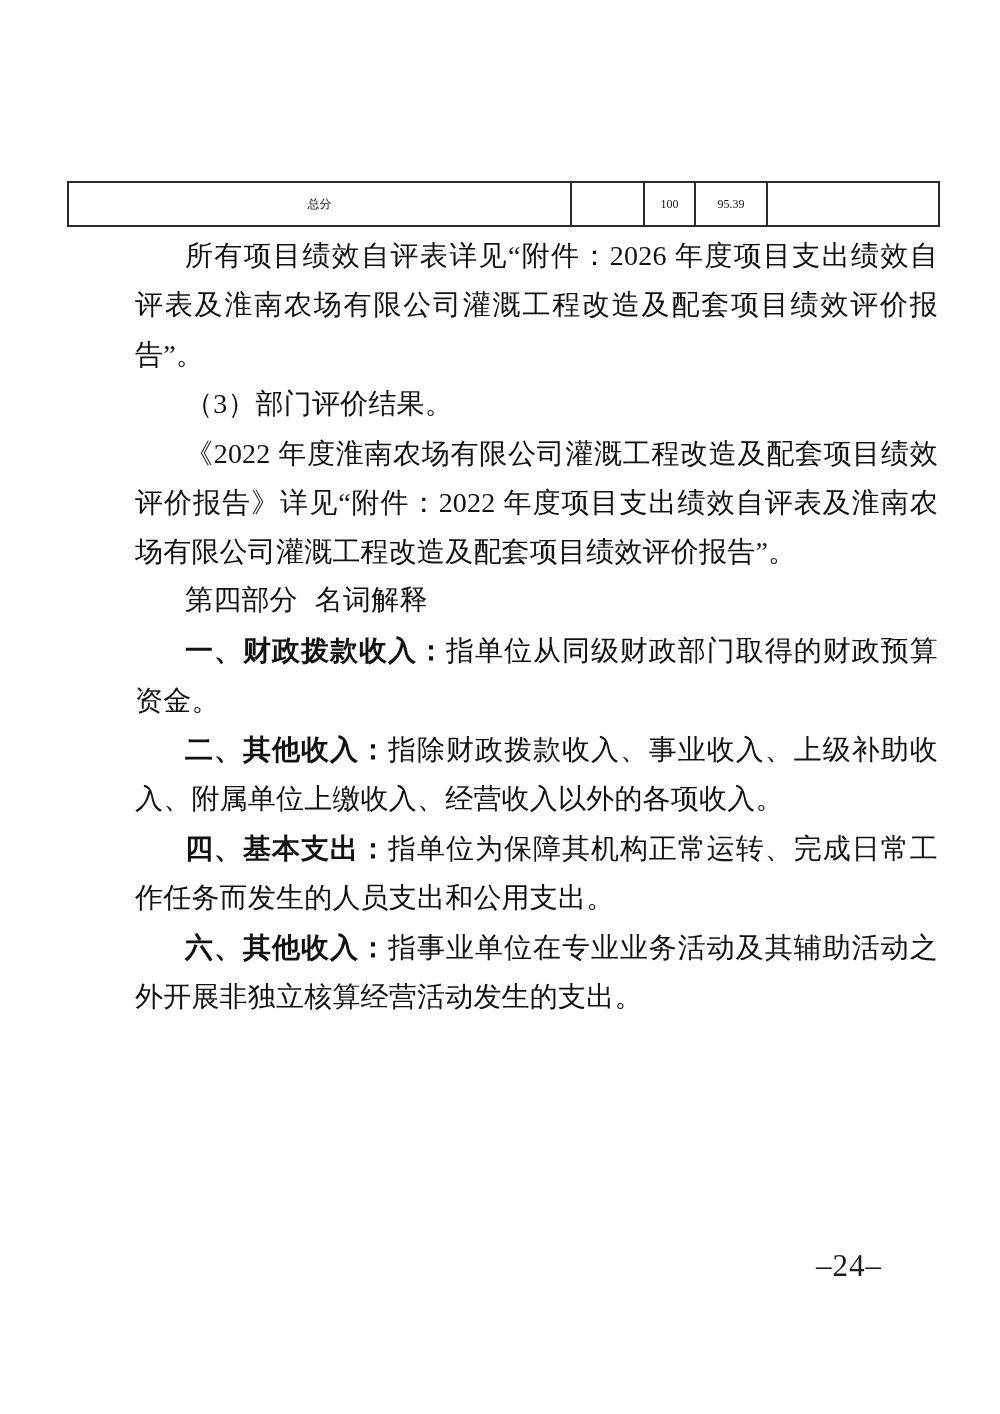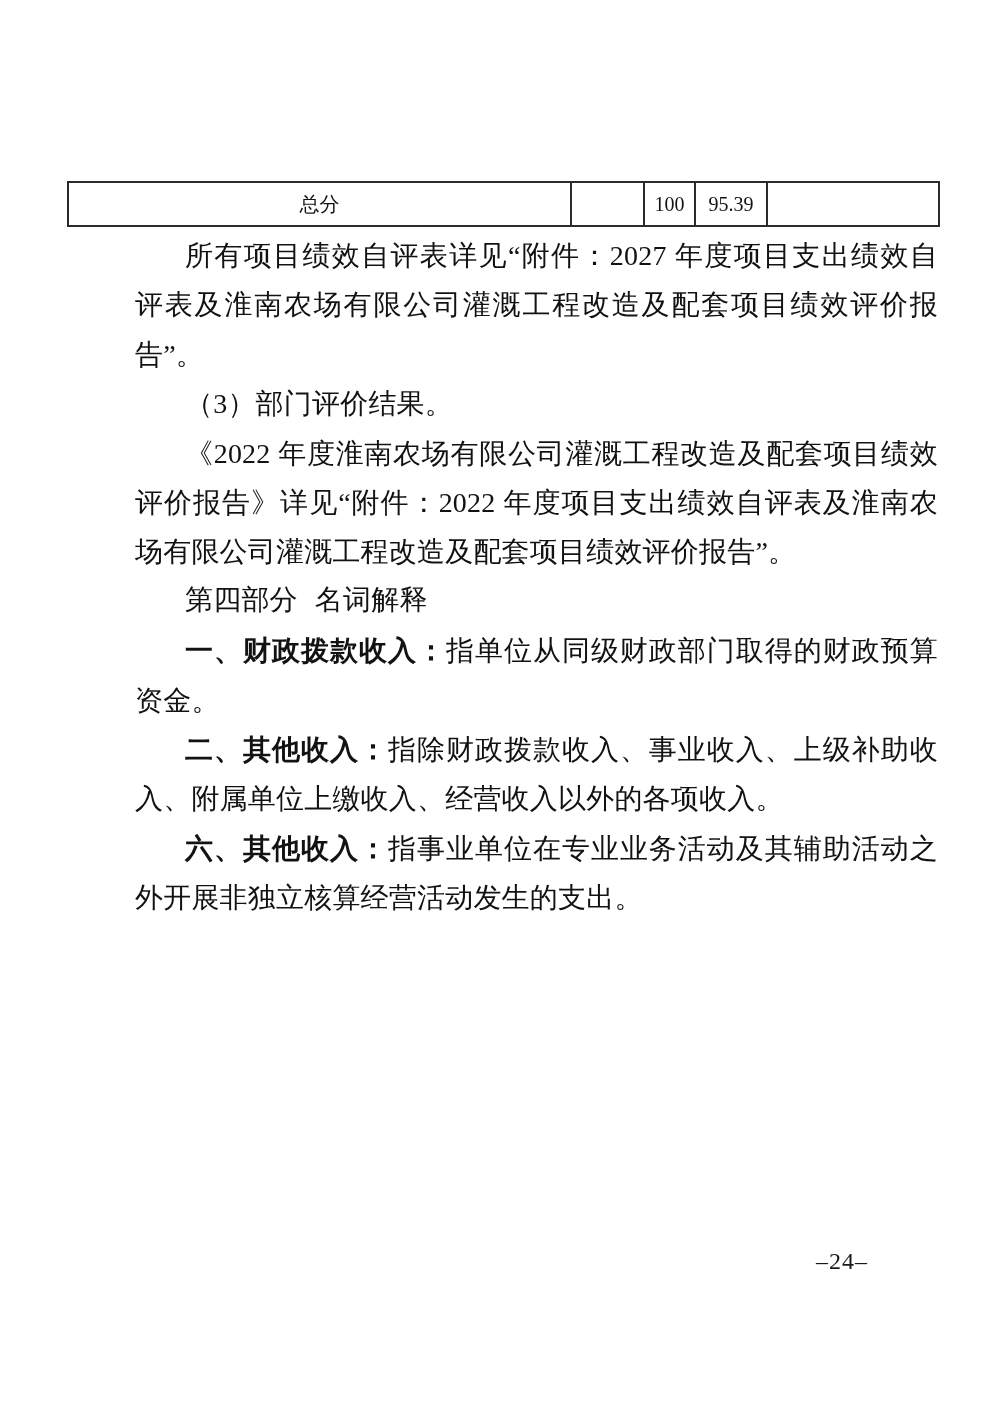--- a/index.html
+++ b/index.html
@@ -20,21 +20,21 @@
     top: 181px;
     width: 871px;
     border-collapse: collapse;
     table-layout: fixed;
   }
   .score-table td {
     border: 2px solid #2b2b2b;
     height: 42px;
     text-align: center;
     vertical-align: middle;
-    font-size: 20px;
+    font-size: 12px;
     padding: 0;
     overflow: hidden;
     white-space: nowrap;
   }
   
   .body-text {
     position: absolute;
     left: 135px;
     top: 231px;
     width: 803px;
@@ -49,21 +49,21 @@
   .lead { font-weight: bold; }
   .h-sans {
     font-family: Liberation Mono, monospace;
     font-weight: 500;
   }
   
   .pageno {
     position: absolute;
     left: 816px;
     top: 1248px;
-    font-size: 24px;
+    font-size: 31px;
     letter-spacing: 1px;
     color: #1a1a1a;
   }
 </style>
 </head>
 <body>
 
 <div class="page">
 
   <table class="score-table">
@@ -79,31 +79,34 @@
         <td>总分</td>
         <td></td>
         <td>100</td>
         <td>95.39</td>
         <td></td>
       </tr>
     </tbody>
   </table>
 
   <div class="body-text">
-    <p>所有项目绩效自评表详见“附件：2027 年度项目支出绩效自评表及淮南农场有限公司灌溉工程改造及配套项目绩效评价报告”。</p>
+    <p>所有项目绩效自评表详见“附件：2026 年度项目支出绩效自评表及淮南农场有限公司灌溉工程改造及配套项目绩效评价报告”。</p>
     <p class="bold">（3）部门评价结果。</p>
     <p>《2022 年度淮南农场有限公司灌溉工程改造及配套项目绩效评价报告》详见“附件：2022 年度项目支出绩效自评表及淮南农场有限公司灌溉工程改造及配套项目绩效评价报告”。</p>
     <p class="h-sans">第四部分 名词解释</p>
 
     <p>
       <span class="lead">一、财政拨款收入：</span><span>指单位从同级财政部门取得的财政预算资金。</span>
     </p>
     <p>
       <span class="lead">二、其他收入：</span><span>指除财政拨款收入、事业收入、上级补助收入、附属单位上缴收入、经营收入以外的各项收入。</span>
     </p>
     <p>
+      <span class="lead">四、基本支出：</span><span>指单位为保障其机构正常运转、完成日常工作任务而发生的人员支出和公用支出。</span>
+    </p>
+    <p>
       <span class="lead">六、其他收入：</span><span>指事业单位在专业业务活动及其辅助活动之外开展非独立核算经营活动发生的支出。</span>
     </p>
   </div>
 
   <div class="pageno">–24–</div>
 
 </div>
 
 </body></html>

